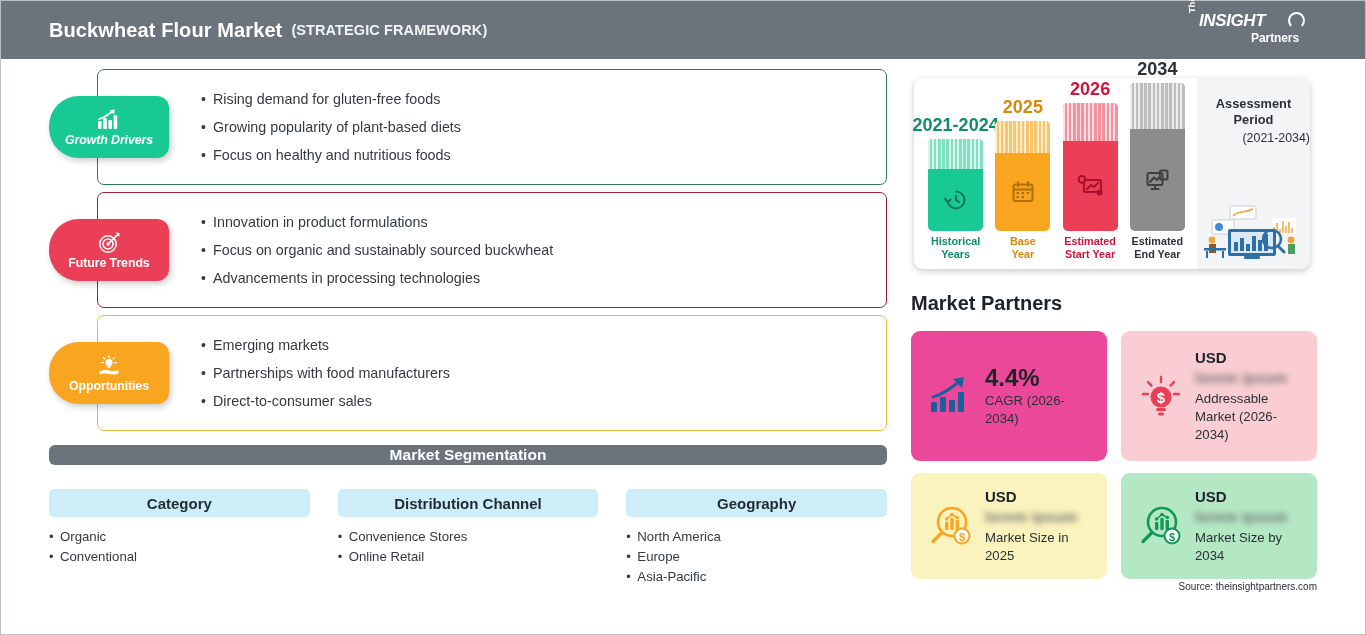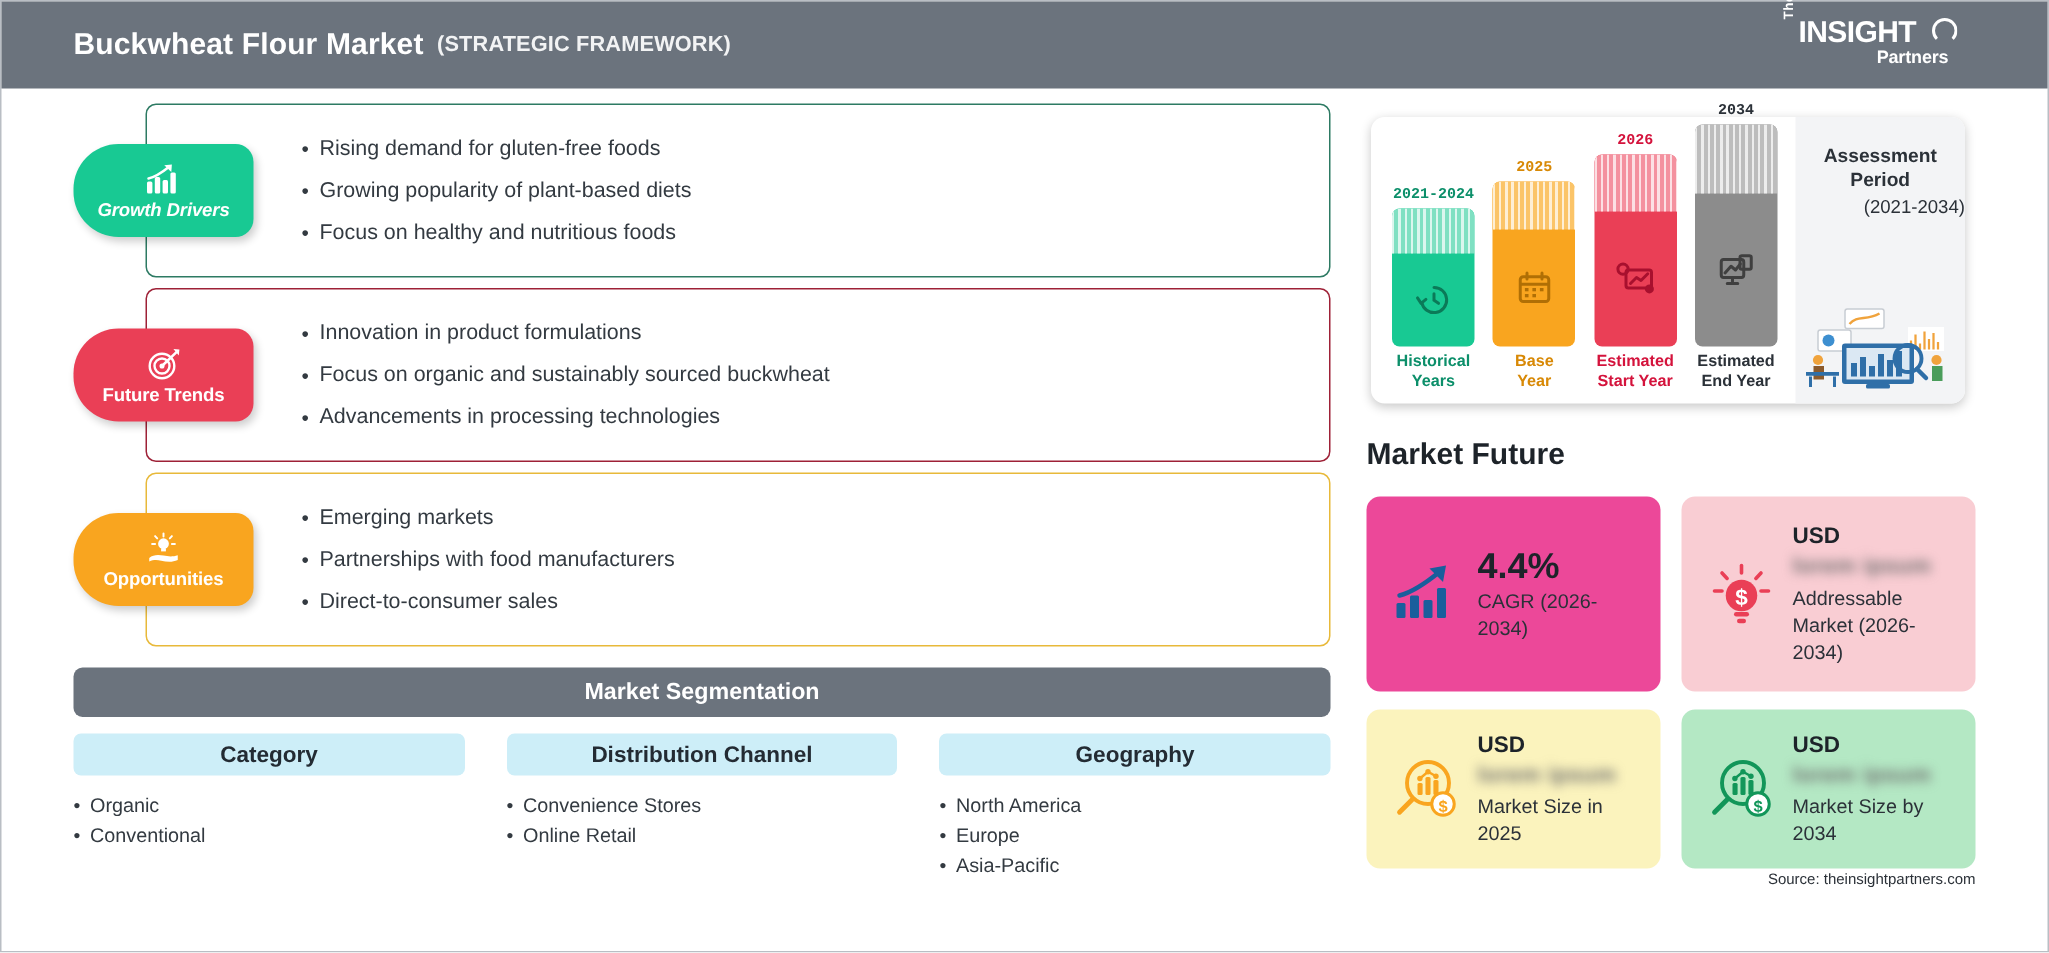--- a/index.html
+++ b/index.html
@@ -38,21 +38,21 @@
     color: #ffffff;
   }
   .logo .l-the {
     position: absolute; left: 0; top: 2px;
     font-size: 9px; font-weight: bold;
     transform: rotate(-90deg); transform-origin: left top;
     letter-spacing: .3px;
   }
   .logo .l-insight {
     position: absolute; left: 12px; top: 0px;
-    font-size: 20px; font-weight: bold; letter-spacing: -.4px;
+    font-size: 17px; font-weight: bold; letter-spacing: -.4px; font-style: italic;
   }
   .logo .l-partners {
     position: absolute; right: 8px; top: 20px;
     font-size: 12px; font-weight: bold; letter-spacing: -.1px;
   }
   .logo .l-ring {
     position: absolute; right: 2px; top: 1px;
     width: 17px; height: 17px; border: 2.4px solid #ffffff;
     border-radius: 50%; border-bottom-color: transparent;
   }
@@ -95,21 +95,21 @@
     margin-top: 1px; letter-spacing: -.1px;
   }
   .badge-icon { width: 26px; height: 24px; }
   .badge.growth { background: #18c993; }
   .badge.trends { background: #ea3f56; }
   .badge.oppty  { background: #f9a51f; }
 
   
   .seg-header {
     position: absolute; left: 48px; top: 386px;
-    width: 838px; height: 33px;
+    width: 838px; height: 20px;
     background: #6b737d; border-radius: 6px;
     display: flex; align-items: center; justify-content: center;
     color: #ffffff; font-size: 15.5px; font-weight: bold;
   }
   .seg-cols {
     position: absolute; left: 48px; top: 430px;
     width: 838px; display: flex; gap: 28px;
   }
   .seg-col { width: 261px; }
   .seg-tab {
@@ -140,21 +140,21 @@
   .bars {
     position: relative; width: 283px; height: 100%;
     display: flex; align-items: flex-end; justify-content: space-around;
     padding: 0 6px 8px 8px;
   }
   .bar-unit {
     position: relative; width: 60px;
     display: flex; flex-direction: column; align-items: center;
   }
   .bar-year {
-    font-size: 10px; font-weight: bold; margin-bottom: 3px; white-space: nowrap; font-family: Liberation Mono, monospace;
+    font-size: 18px; font-weight: bold; margin-bottom: 3px; white-space: nowrap;
   }
   .bar {
     position: relative; width: 55px; border-radius: 5px;
     overflow: hidden;
     display: flex; flex-direction: column; justify-content: flex-end;
   }
   .bar-stripes {
     width: 100%;
     background-image: repeating-linear-gradient(
       90deg, rgba(255,255,255,.72) 0 1.6px, rgba(255,255,255,0) 1.6px 4.2px);
@@ -451,21 +451,21 @@
           <circle cx="91" cy="44" r="3.4" fill="#f0a33c"></circle>
           <path d="M88 48 h7 v10 h-7 z" fill="#4a9d5b"></path>
           <circle cx="12" cy="44" r="3.4" fill="#f0a33c"></circle>
           <path d="M9 48 h7 v9 h-7 z" fill="#8c5a2b"></path>
           <rect x="4" y="52" width="22" height="2.5" fill="#2f6fa8"></rect>
           <path d="M7 55 v7 M23 55 v7" stroke="#2f6fa8" stroke-width="2"></path>
         </svg>
       </div>
     </div>
 
-    <div class="outlook-title">Market Future</div>
+    <div class="outlook-title">Market Partners</div>
 
     <div class="cards">
 
       <div class="card cagr">
         <div class="card-icon">
           <svg width="44" height="42" viewBox="0 0 44 42">
             <g fill="#1a5e9c">
               <rect x="2" y="27" width="6" height="10" rx="1"></rect>
               <rect x="11" y="22" width="6" height="15" rx="1"></rect>
               <rect x="20" y="25" width="6" height="12" rx="1"></rect>

